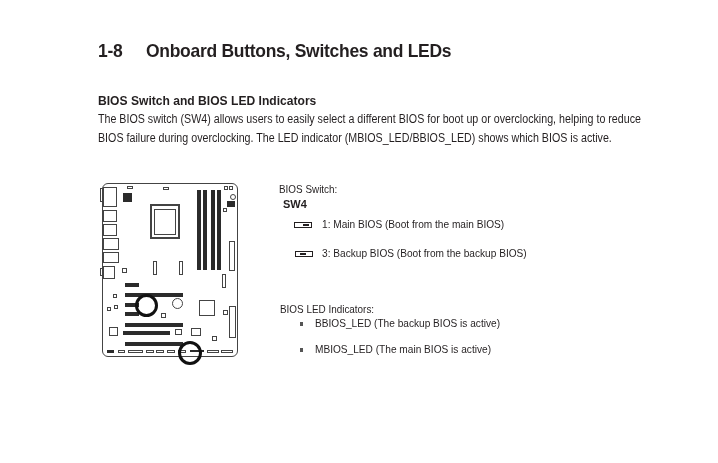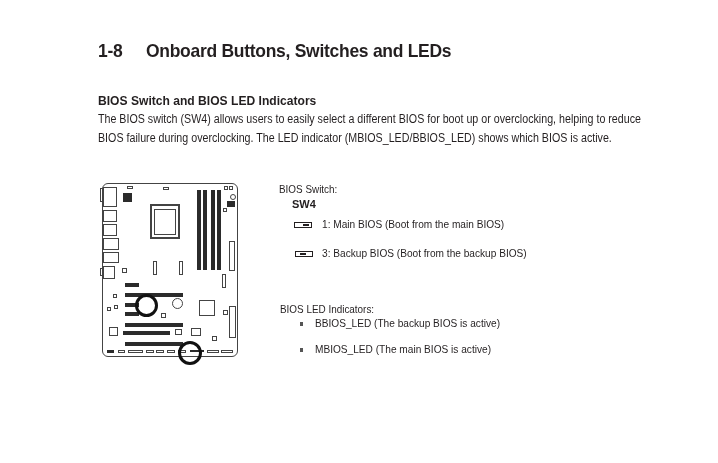--- a/index.html
+++ b/index.html
@@ -103,21 +103,21 @@
     <div class="b o" style="left:75px;top:166px;width:8px;height:3px;"></div>
     <div class="b f" style="left:87px;top:166px;width:14px;height:2px;"></div>
     <div class="b o" style="left:104px;top:166px;width:12px;height:3px;"></div>
     <div class="b o" style="left:118px;top:166px;width:12px;height:3px;"></div>
 
     <div class="circle" style="left:32px;top:110px;width:23px;height:23px;"></div>
     <div class="circle" style="left:75px;top:157px;width:24px;height:24px;"></div>
   </div>
 
   <div class="abs label" style="left:279px;top:183px;">BIOS Switch:</div>
-  <div class="abs sw4" style="left:292px;top:198px;">SW4</div>
+  <div class="abs sw4" style="left:283px;top:198px;">SW4</div>
 
   <div class="abs sw-icon" style="left:294px;top:222px;">
     <div class="knob" style="left:8px;"></div>
   </div>
   <div class="abs item-text" style="left:322px;top:218px;">1: Main BIOS (Boot from the main BIOS)</div>
 
   <div class="abs sw-icon" style="left:295px;top:251px;">
     <div class="knob" style="left:4px;"></div>
   </div>
   <div class="abs item-text" style="left:322px;top:247px;">3: Backup BIOS (Boot from the backup BIOS)</div>

